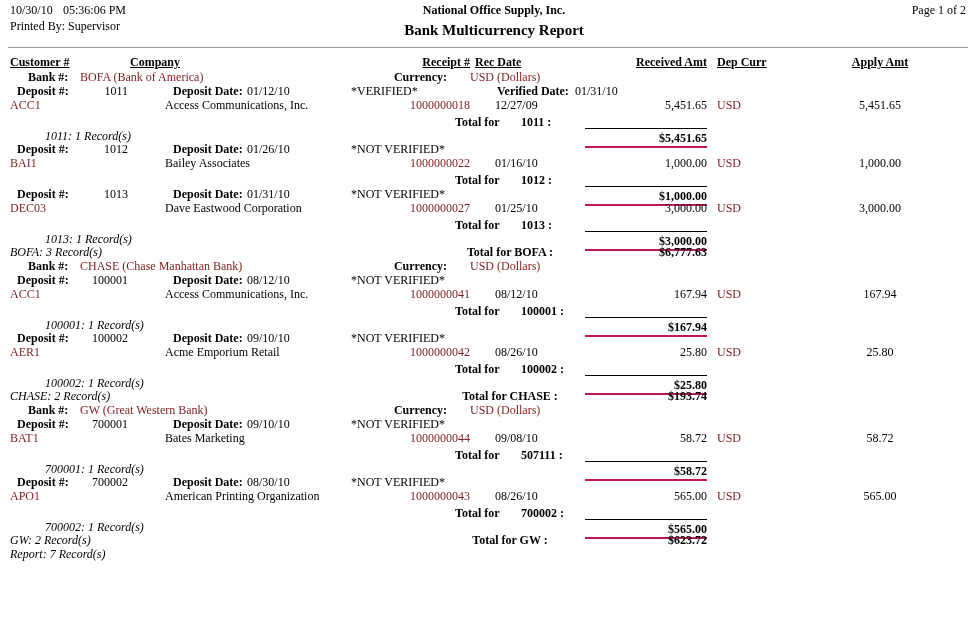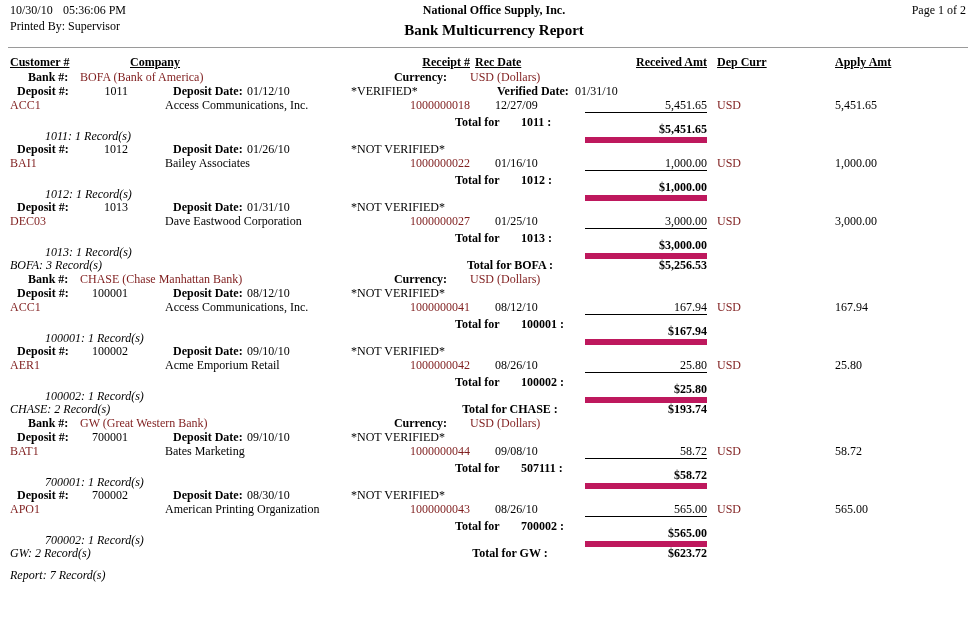--- a/index.html
+++ b/index.html
@@ -18,52 +18,52 @@
   .title{font-size:15px;line-height:24px}
   .rule{border-top:1px solid #9a9a9a;margin:3px 8px 8px 8px;height:0}
 
   
   .row{position:relative;height:13px;line-height:13px}
   .cols{height:15px}
   .row-bank{height:14px}
   .row-dep{height:14px}
   .banksum{height:14px}
   .total-row{height:18px}
-  .report-row{margin-top:8px}
+  .report-row{}
 
   
   .x-cust{left:10px}
   .x-hcomp{left:130px}
   .x-comp{left:165px}
   .c-receipt{left:378px;width:92px;text-align:right}
   .x-hdate{left:475px}
   .x-date{left:495px}
   .c-recamt{left:585px;width:122px;text-align:right}
   .x-depcur{left:717px}
-  .c-apply{left:835px;width:90px;text-align:left}
+  .c-apply{left:835px;width:90px;text-align:center}
 
   
   .x-banklabel{left:28px}
   .x-bankval{left:80px}
   .cur-label{left:360px;width:87px;text-align:right}
   .x-curval{left:470px}
   .x-deplabel{left:17px}
   .dp-num{left:58px;width:70px;text-align:right}
   .x-ddlabel{left:173px}
   .x-ddval{left:247px}
   .x-status{left:351px}
   .x-vdlabel{left:497px}
   .x-vdval{left:575px}
   .x-recdep{left:45px}
 
   
   .tf-label{left:455px}
   .tf-num{left:521px}
   .total-row .tf-label,.total-row .tf-num{top:4px}
-  .total-amt{top:0;padding:10px 0 1px 0;border-top:1px solid #000;border-bottom:6px solid #be185d}
+  .total-amt{top:16px;padding:3px 0 1px 0;border-top:1px solid #000;border-bottom:2px solid #be185d}
   .btf{left:440px;width:140px;text-align:center}
 </style>
 </head>
 <body>
 
 <div>
 
   <div>
     <div class="hrow1">
       <span class="abs" style="left:10px">10/30/10</span>
@@ -136,23 +136,20 @@
     <span class="abs x-date">01/16/10</span>
     <span class="abs c-recamt">1,000.00</span>
     <span class="abs link x-depcur">USD</span>
     <span class="abs c-apply">1,000.00</span>
   </div>
   <div class="row total-row">
     <span class="abs b tf-label">Total for</span>
     <span class="abs b tf-num">1012 :</span>
     <span class="abs b c-recamt total-amt">$1,000.00</span>
   </div>
-  <div class="row">
-    <span class="abs i x-recdep">1012: 1 Record(s)</span>
-  </div>
 
   <div class="row row-dep">
     <span class="abs b x-deplabel">Deposit #:</span>
     <span class="abs dp-num">1013</span>
     <span class="abs b x-ddlabel">Deposit Date:</span>
     <span class="abs x-ddval">01/31/10</span>
     <span class="abs x-status">*NOT VERIFIED*</span>
   </div>
   <div class="row">
     <span class="abs link x-cust">DEC03</span>
@@ -168,21 +165,21 @@
     <span class="abs b tf-num">1013 :</span>
     <span class="abs b c-recamt total-amt">$3,000.00</span>
   </div>
   <div class="row">
     <span class="abs i x-recdep">1013: 1 Record(s)</span>
   </div>
 
   <div class="row banksum">
     <span class="abs i x-cust">BOFA: 3 Record(s)</span>
     <span class="abs b btf">Total for BOFA :</span>
-    <span class="abs b c-recamt">$5,256.53</span>
+    <span class="abs b c-recamt">$6,777.63</span>
   </div>
 
   <div class="row row-bank">
     <span class="abs b x-banklabel">Bank #:</span>
     <span class="abs link x-bankval">CHASE (Chase Manhattan Bank)</span>
     <span class="abs b cur-label">Currency:</span>
     <span class="abs link x-curval">USD (Dollars)</span>
   </div>
 
   <div class="row row-dep">

